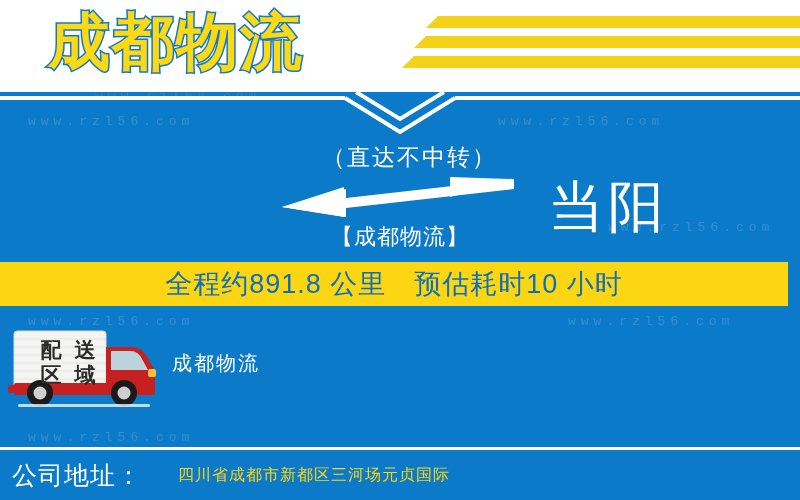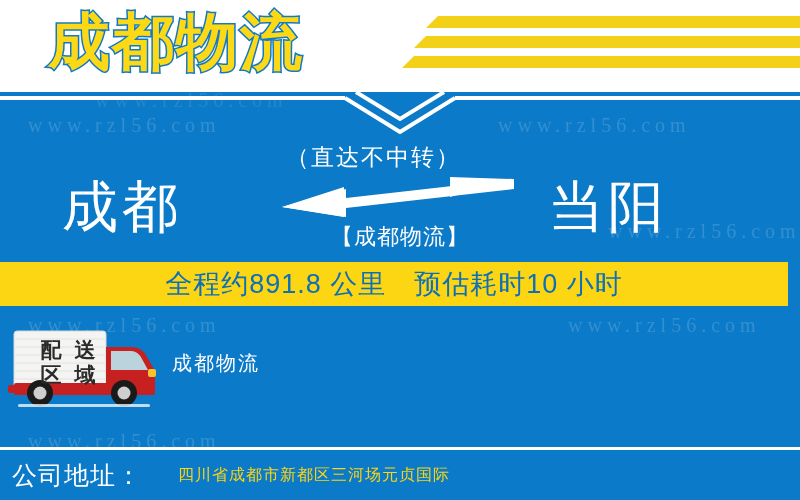--- a/index.html
+++ b/index.html
@@ -62,24 +62,24 @@
     position: absolute;
     left: 0; top: 0;
     width: 800px;
     height: 42px;
   }
 
   
   .wm {
     position: absolute;
     color: rgba(255,255,255,0.16);
-    font-size: 20px;
+    font-size: 13px;
     letter-spacing: 5px;
     white-space: nowrap;
-    font-family: Liberation Serif, serif;
+    font-family: Liberation Mono, monospace;
   }
   .wm-a { left: 28px;  top: 22px; }
   .wm-b { left: 498px; top: 22px; }
   .wm-c { left: 608px; top: 128px; }
   .wm-d { left: 28px;  top: 222px; }
   .wm-e { left: 568px; top: 222px; }
   .wm-f { left: 28px;  top: 338px; }
   .wm-g { left: 95px;  top: -3px; color: rgba(255,255,255,0.10); }
 
   
@@ -97,20 +97,21 @@
 
   .direct-note {
     position: absolute;
     left: 0;
     top: 50px;
     width: 747px;
     text-align: center;
     font-size: 23px;
     color: #ffffff;
     letter-spacing: 2px;
+    padding-left: 36px;
   }
   .roundtrip-note {
     position: absolute;
     left: 0;
     top: 130px;
     width: 800px;
     text-align: center;
     font-size: 22px;
     color: #ffffff;
     letter-spacing: 1px;
@@ -234,21 +235,20 @@
     <div class="wm wm-g">www.rzl56.com</div>
     <div class="wm wm-a">www.rzl56.com</div>
     <div class="wm wm-b">www.rzl56.com</div>
     <div class="wm wm-c">www.rzl56.com</div>
     <div class="wm wm-d">www.rzl56.com</div>
     <div class="wm wm-e">www.rzl56.com</div>
     <div class="wm wm-f">www.rzl56.com</div>
 
     <div class="direct-note">（直达不中转）</div>
 
-    <div class="city city-from">成都</div>
 
     <svg class="arrows" viewBox="0 0 232 42">
       <polygon points="0,30 64,12 64,21 232,2 232,12 64,31 64,40" fill="#ffffff"></polygon>
       <polygon points="232,2 176,8 176,2" fill="#ffffff"></polygon>
       <polygon points="168,0 232,2 168,20" fill="#ffffff"></polygon>
       <polygon points="0,30 62,10 62,40" fill="#ffffff"></polygon>
     </svg>
 
     <div class="city city-to">当阳</div>
 

